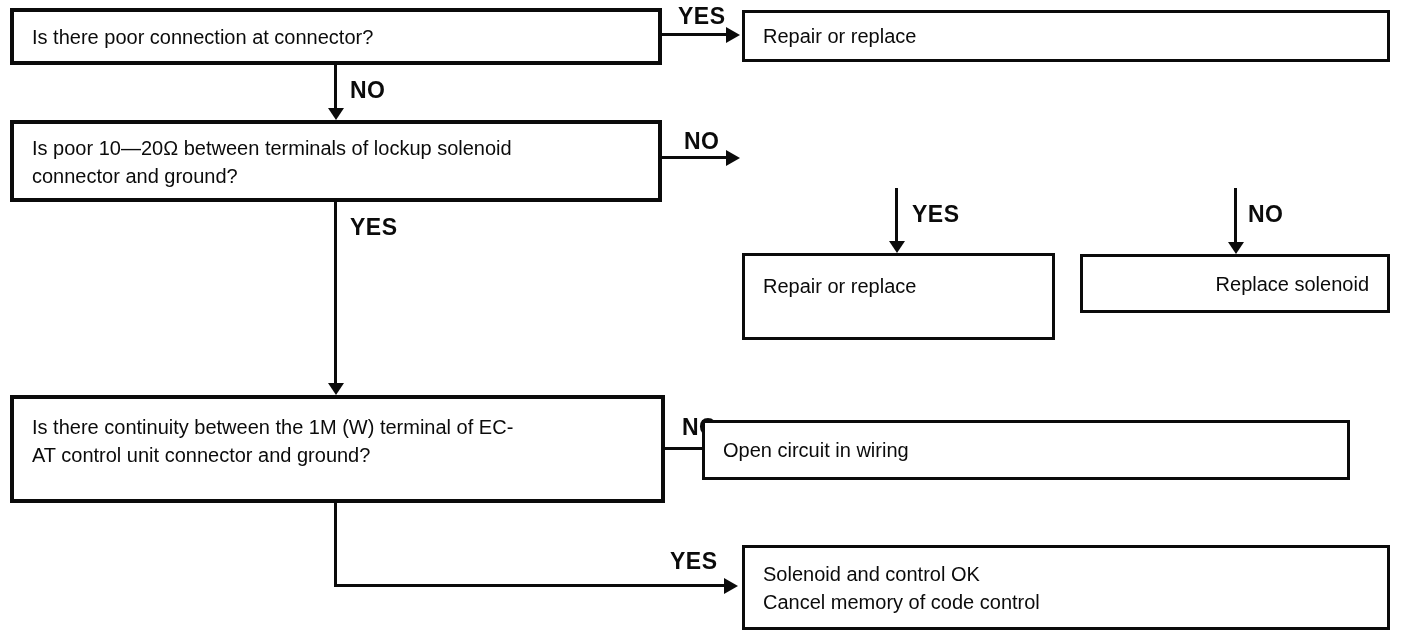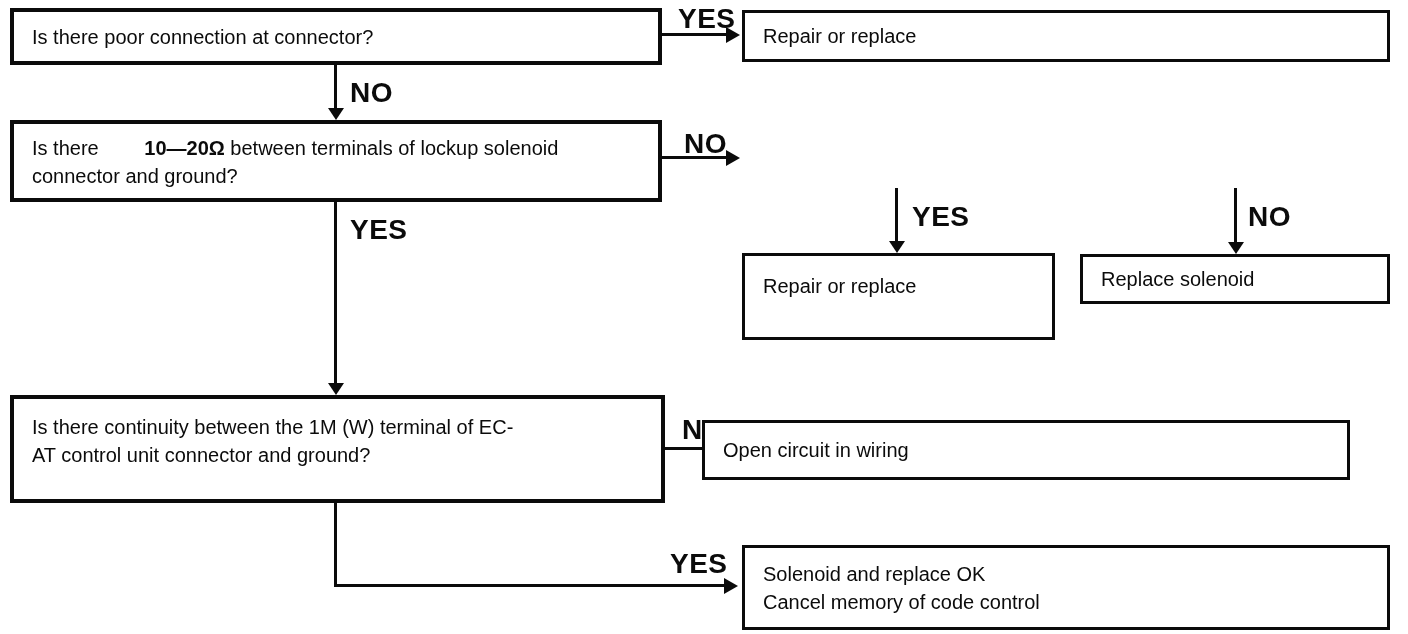--- a/index.html
+++ b/index.html
@@ -25,21 +25,21 @@
     line-height: 28px;
     display: flex;
     flex-direction: column;
     justify-content: center;
   }
   .box.q { border-width: 4px; }
   .box.top-aligned { justify-content: flex-start; }
   .inner { padding: 0 18px; }
   .edge-label {
     position: absolute;
-    font-size: 28px;
+    font-size: 23px;
     font-weight: bold;
     letter-spacing: 0.5px;
     white-space: nowrap;
   }
   .h-line, .v-line {
     position: absolute;
     background: #0b0b0b;
   }
   .h-line { height: 3px; }
   .v-line { width: 3px; }
@@ -50,30 +50,30 @@
     border-bottom: 8px solid transparent;
     border-left: 14px solid #0b0b0b;
   }
   .ah-down {
     position: absolute;
     width: 0; height: 0;
     border-left: 8px solid transparent;
     border-right: 8px solid transparent;
     border-top: 12px solid #0b0b0b;
   }
-  b { font-weight: bold; margin-left: 40px; }
+  b { font-weight: normal; }
 
   
   #q1 { left: 10px;   top: 8px;   width: 652px; height: 57px; }
   #a1 { left: 742px;  top: 10px;  width: 648px; height: 52px; }
   #q2 { left: 10px;   top: 120px; width: 652px; height: 82px; padding-top: 10px; }
   #q2 .inner { max-width: 545px; }
   #q3 { left: 742px;  top: 132px; width: 648px; height: 56px; }
   #a2 { left: 742px;  top: 253px; width: 313px; height: 87px; padding-top: 16px; }
-  #a3 { left: 1080px; top: 254px; width: 310px; height: 50px; }
+  #a3 { left: 1080px; top: 254px; width: 310px; height: 59px; text-align: right; }
   #q4 { left: 10px;   top: 395px; width: 655px; height: 108px; padding-top: 14px; }
   #q4 .inner { max-width: 500px; }
   #a4 { left: 702px;  top: 420px; width: 648px; height: 60px; }
   #a5 { left: 742px;  top: 545px; width: 648px; height: 85px; }
 </style>
 </head>
 <body>
 
 <div class="canvas">
 
@@ -87,21 +87,21 @@
 
   <div class="box" id="a1">
     <div class="inner">Repair or replace</div>
   </div>
 
   <div class="v-line" style="left:334px; top:62px; height:48px;"></div>
   <div class="ah-down" style="left:328px; top:108px;"></div>
   <div class="edge-label" style="left:350px; top:77px;">NO</div>
 
   <div class="box q top-aligned" id="q2">
-    <div class="inner"><span>Is there </span><b>10—20Ω</b><span> between terminals of lockup solenoid connector and ground?</span></div>
+    <div class="inner"><span>Is poor </span><b>10—20Ω</b><span> between terminals of lockup solenoid connector and ground?</span></div>
   </div>
 
   <div class="edge-label" style="left:684px; top:128px;">NO</div>
   <div class="h-line" style="left:662px; top:156px; width:66px;"></div>
   <div class="ah-right" style="left:726px; top:150px;"></div>
 
 
   <div class="v-line" style="left:895px; top:188px; height:53px;"></div>
   <div class="ah-down" style="left:889px; top:241px;"></div>
   <div class="edge-label" style="left:912px; top:201px;">YES</div>
@@ -133,17 +133,17 @@
   <div class="box" id="a4">
     <div class="inner">Open circuit in wiring</div>
   </div>
 
   <div class="v-line" style="left:334px; top:503px; height:84px;"></div>
   <div class="h-line" style="left:334px; top:584px; width:392px;"></div>
   <div class="ah-right" style="left:724px; top:578px;"></div>
   <div class="edge-label" style="left:670px; top:548px;">YES</div>
 
   <div class="box" id="a5">
-    <div class="inner">Solenoid and replace OK</div>
+    <div class="inner">Solenoid and control OK</div>
     <div class="inner">Cancel memory of code control</div>
   </div>
 
 </div>
 
 </body></html>

